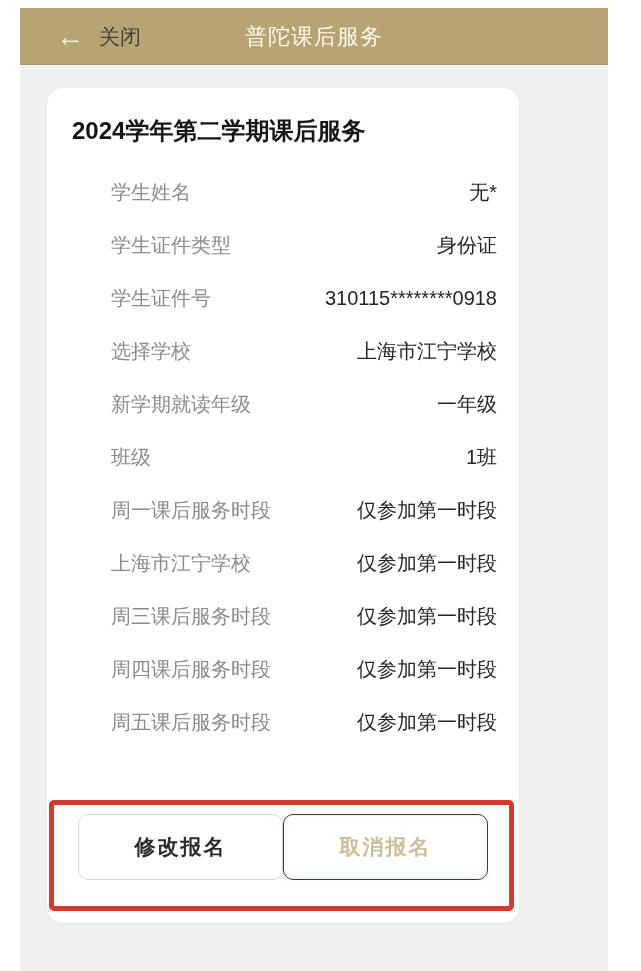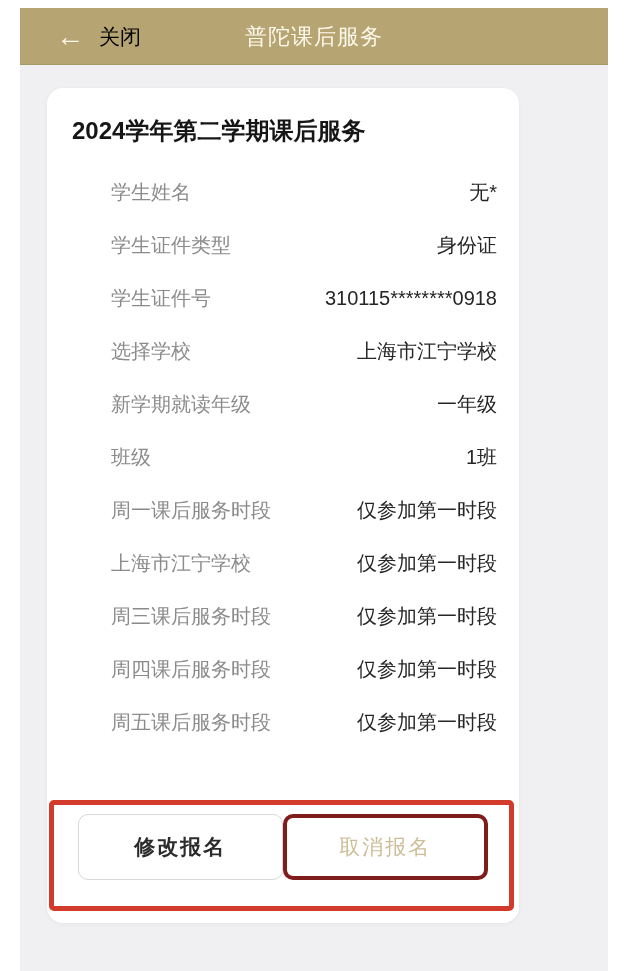--- a/index.html
+++ b/index.html
@@ -29,21 +29,21 @@
   }
   .back-arrow {
     margin-left: 36px;
     color: #fcf7e8;
     font-size: 28px;
     line-height: 1;
     cursor: pointer;
   }
   .close-btn {
     margin-left: 15px;
-    color: #000000;
+    color: #404040;
     font-size: 21px;
     cursor: pointer;
   }
   .appbar-title {
     position: absolute;
     left: 50%;
     top: 50%;
     transform: translate(-50%, -50%);
     color: #fdf8ec;
     font-size: 22px;
@@ -113,23 +113,23 @@
     font-family: inherit;
     cursor: pointer;
     letter-spacing: 2px;
   }
   .btn-modify {
     border: 1px solid #d8d8d8;
     color: #2b2b2b;
     font-weight: 700;
   }
   .btn-cancel {
-    border: 4px solid #7f1d1d;
+    border: 1px solid #7f1d1d;
     color: #ccbd97;
-    font-weight: 400;
+    font-weight: 700;
   }
 </style>
 </head>
 <body>
 
 <div class="screen">
 
   <header class="appbar">
     <span class="back-arrow">←</span>
     <span class="close-btn">关闭</span>

